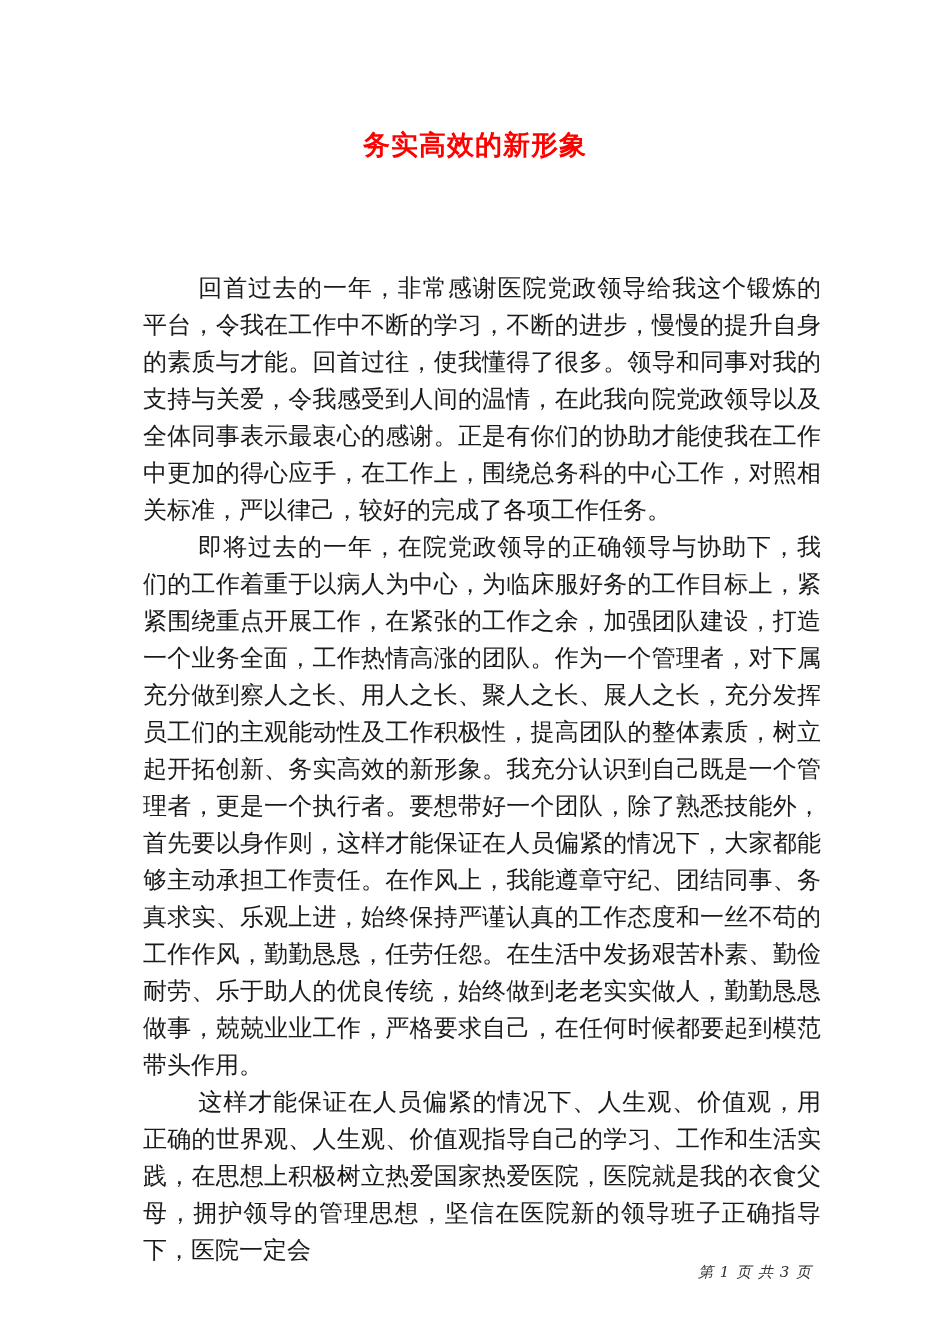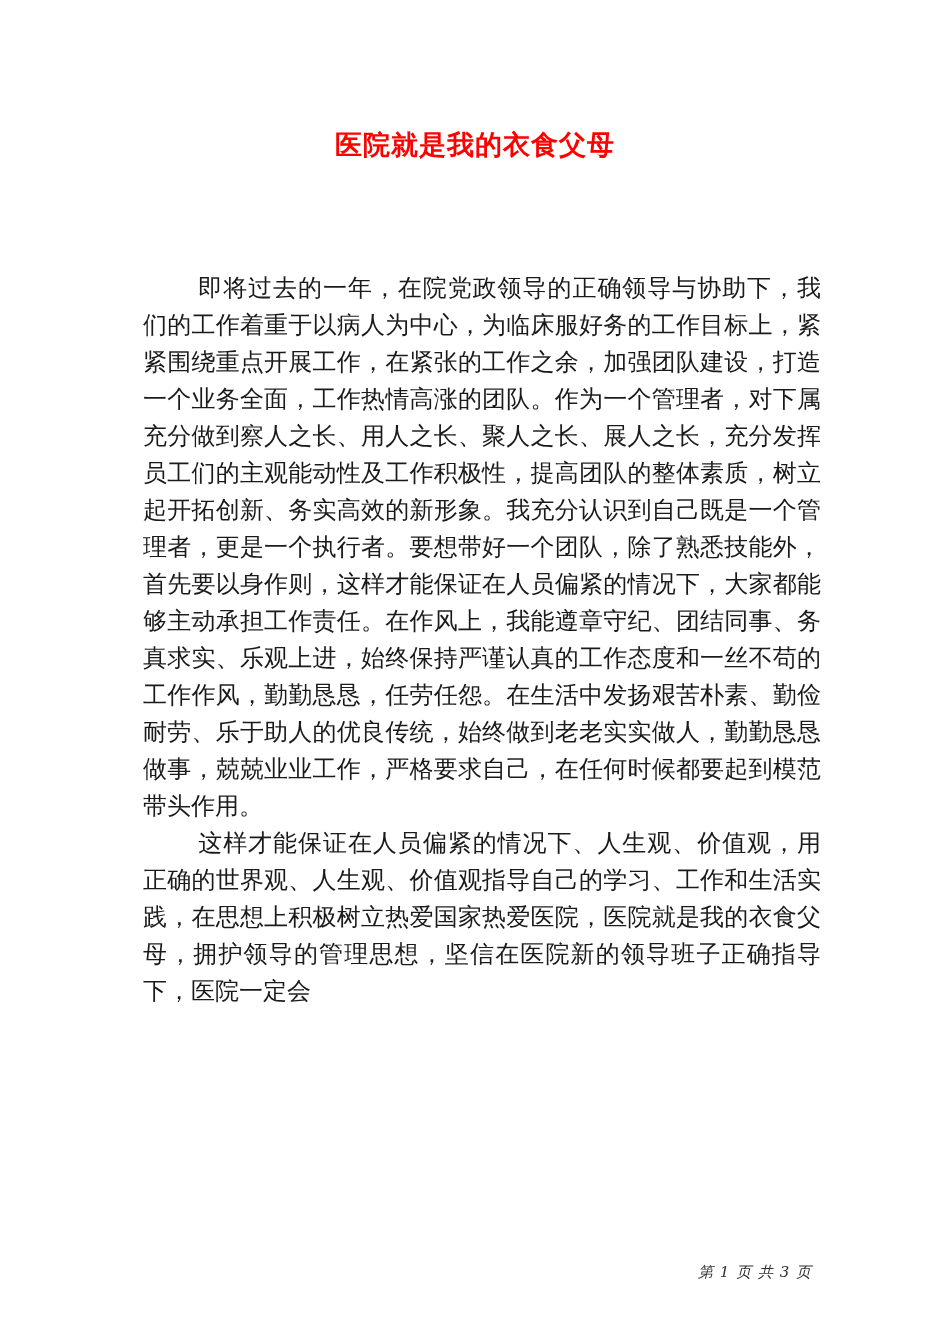--- a/index.html
+++ b/index.html
@@ -54,23 +54,24 @@
     color: #303030;
     letter-spacing: 1px;
     font-style: italic;
   }
 </style>
 </head>
 <body>
 
 <div class="page">
 
-  <h1 class="doc-title" style="color: rgb(255, 0, 0);">医院就是我的衣食父母</h1>
+  <h1 class="doc-title" style="color: rgb(255, 0, 0);">务实高效的新形象</h1>
 
   <div class="doc-body">
+    <p>回首过去的一年，非常感谢医院党政领导给我这个锻炼的平台，令我在工作中不断的学习，不断的进步，慢慢的提升自身的素质与才能。回首过往，使我懂得了很多。领导和同事对我的支持与关爱，令我感受到人间的温情，在此我向院党政领导以及全体同事表示最衷心的感谢。正是有你们的协助才能使我在工作中更加的得心应手，在工作上，围绕总务科的中心工作，对照相关标准，严以律己，较好的完成了各项工作任务。</p>
     <p>即将过去的一年，在院党政领导的正确领导与协助下，我们的工作着重于以病人为中心，为临床服好务的工作目标上，紧紧围绕重点开展工作，在紧张的工作之余，加强团队建设，打造一个业务全面，工作热情高涨的团队。作为一个管理者，对下属充分做到察人之长、用人之长、聚人之长、展人之长，充分发挥员工们的主观能动性及工作积极性，提高团队的整体素质，树立起开拓创新、务实高效的新形象。我充分认识到自己既是一个管理者，更是一个执行者。要想带好一个团队，除了熟悉技能外，首先要以身作则，这样才能保证在人员偏紧的情况下，大家都能够主动承担工作责任。在作风上，我能遵章守纪、团结同事、务真求实、乐观上进，始终保持严谨认真的工作态度和一丝不苟的工作作风，勤勤恳恳，任劳任怨。在生活中发扬艰苦朴素、勤俭耐劳、乐于助人的优良传统，始终做到老老实实做人，勤勤恳恳做事，兢兢业业工作，严格要求自己，在任何时候都要起到模范带头作用。</p>
     <p>这样才能保证在人员偏紧的情况下、人生观、价值观，用正确的世界观、人生观、价值观指导自己的学习、工作和生活实践，在思想上积极树立热爱国家热爱医院，医院就是我的衣食父母，拥护领导的管理思想，坚信在医院新的领导班子正确指导下，医院一定会</p>
   </div>
 
   <div class="page-footer">
     <span>第 1 页 共 3 页</span>
   </div>
 
 </div>
 

